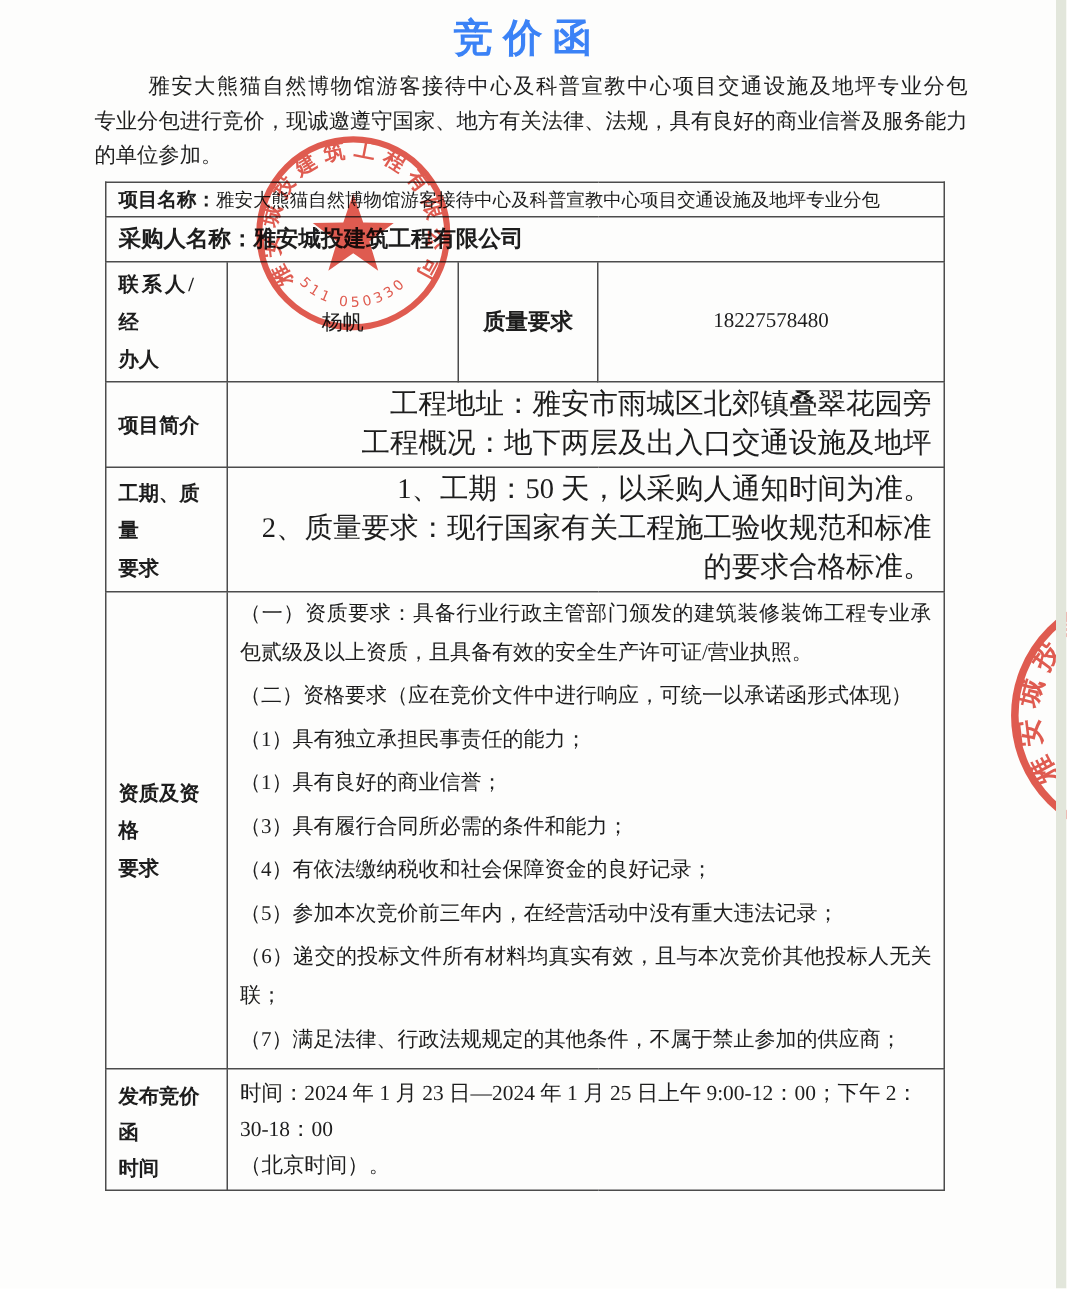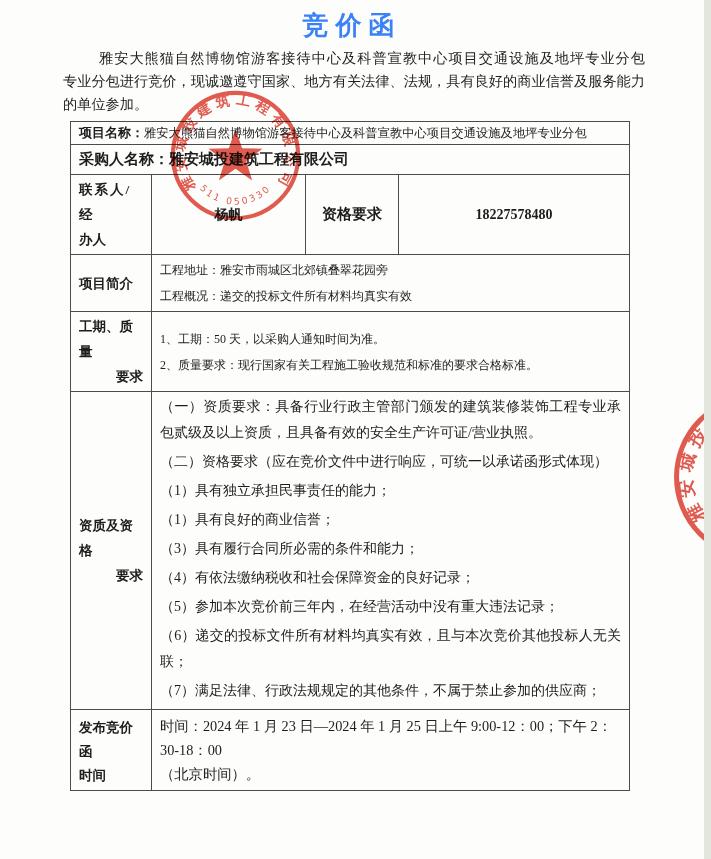--- a/index.html
+++ b/index.html
@@ -19,27 +19,27 @@
   .intro .ln.first{text-indent:36px;}
   .intro .ln.last{text-align:center;text-align-last:left;}
 
   table.doc{
     position:absolute;left:70px;top:121px;width:560px;
     border-collapse:collapse;table-layout:fixed;
     font-size:14px;color:#1d1d1d;
   }
   table.doc td{border:1px solid #4c4c4c;padding:2px 8px;vertical-align:middle;overflow:hidden;}
   td.lbl{font-weight:bold;font-size:13.5px;padding:2px 3px 2px 5px;line-height:25px;margin-top:28px;}
-  td.lbl .c2{text-align:right;}
+  td.lbl .c2{text-align:left;}
   .b{font-weight:bold;}
-  .ctr{text-align:center;font-weight:bold;}
+  .ctr{text-align:center;}
   .sz12{font-size:12.3px;}
   .sz15{font-size:15px;}
   .contact-l1{letter-spacing:2px;}
-  td.content{padding-left:9px;line-height:26px;font-size:12px;}
+  td.content{padding-left:9px;line-height:26px;font-size:19px;text-align:right;}
   td.vtop{vertical-align:top;padding-top:5px;}
   td.qual{line-height:26px;font-size:14px;padding-top:8px;padding-bottom:2px;}
   td.qual p{margin:0 0 3px 0;text-align:justify;}
   td.announce{vertical-align:top;padding-top:4px;line-height:24px;font-size:14.3px;}
 
   .stamp{position:absolute;mix-blend-mode:multiply;opacity:0.87;pointer-events:none;}
   .stamp1{left:167px;top:87px;width:137px;height:137px;}
   .stamp2{left:669px;top:389px;width:176px;height:176px;}
   .stamp svg{width:100%;height:100%;display:block;}
 </style>
@@ -73,28 +73,28 @@
         <td colspan="4" class="sz15">
           <span class="b">采购人名称：</span><span class="b">雅安城投建筑工程有限公司</span>
         </td>
       </tr>
       <tr style="height:62px">
         <td class="lbl">
           <div class="contact-l1">联系人/经</div>
           <div>办人</div>
         </td>
         <td class="ctr">杨帆</td>
-        <td class="ctr b sz15" style="padding:2px">资格要求</td>
+        <td class="ctr b sz15" style="padding:2px">质量要求</td>
         <td class="ctr">18227578480</td>
       </tr>
       <tr style="height:57px">
         <td class="lbl">项目简介</td>
         <td colspan="3" class="content">
           <div>工程地址：雅安市雨城区北郊镇叠翠花园旁</div>
-          <div>工程概况：递交的投标文件所有材料均真实有效</div>
+          <div>工程概况：地下两层及出入口交通设施及地坪</div>
         </td>
       </tr>
       <tr style="height:58px">
         <td class="lbl">
           <div>工期、质量</div>
           <div class="c2">要求</div>
         </td>
         <td colspan="3" class="content">
           <div>1、工期：50 天，以采购人通知时间为准。</div>
           <div>2、质量要求：现行国家有关工程施工验收规范和标准的要求合格标准。</div>

